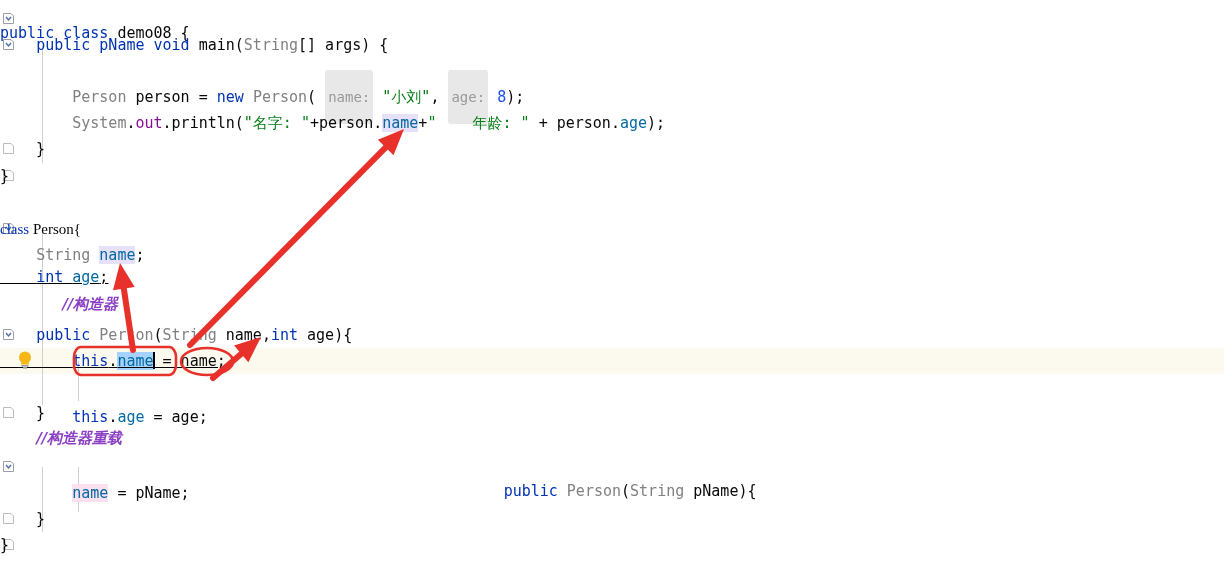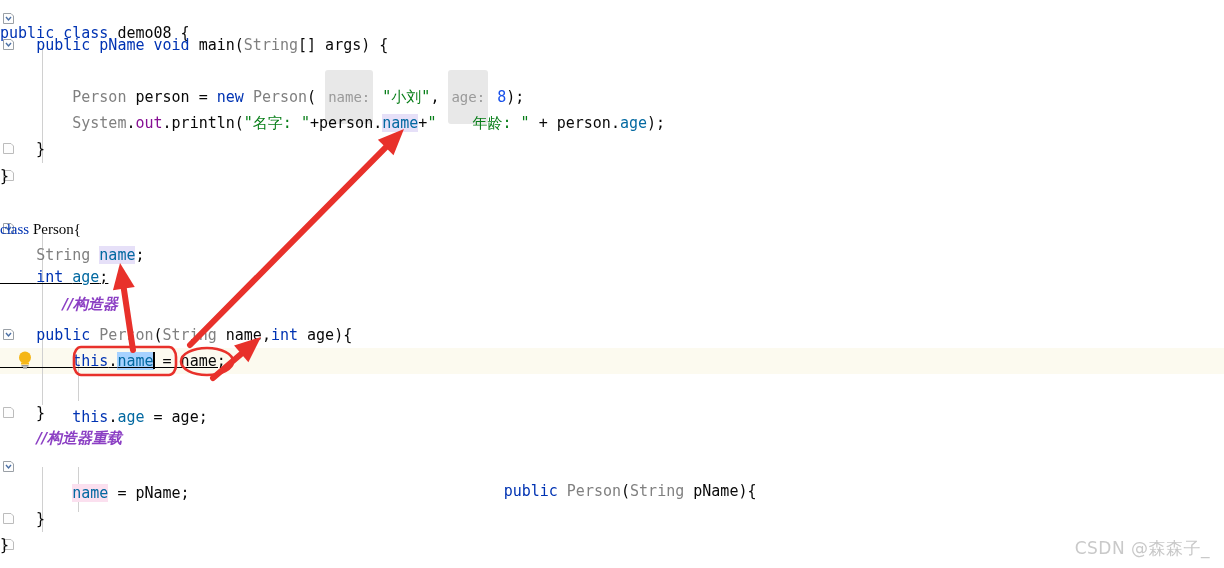--- a/index.html
+++ b/index.html
@@ -198,14 +198,13 @@
         <polygon points="120,263 134.72161330034518,287.08887921500497 112.96318252284658,290.3401389863554" fill="#e8312b"></polygon>
       </g>
       <g>
         <line x1="213" y1="378" x2="245.79252643613233" y2="349.98971700247034" stroke="#e8312b" stroke-width="6" stroke-linecap="round"></line>
         <polygon points="261,337 248.37462871833068,362.25074256333863 234.08594001561337,345.5225216430842" fill="#e8312b"></polygon>
       </g>
       <rect x="74" y="347" width="102" height="28" rx="7" ry="10" fill="none" stroke="#e8312b" stroke-width="2.6"></rect>
       <ellipse cx="207" cy="361.5" rx="26" ry="13.5" fill="none" stroke="#e8312b" stroke-width="2.6"></ellipse>
     </svg>
 
-  <div class="watermark">CSDN @森森子_</div>
 </div>
 
 </body></html>

